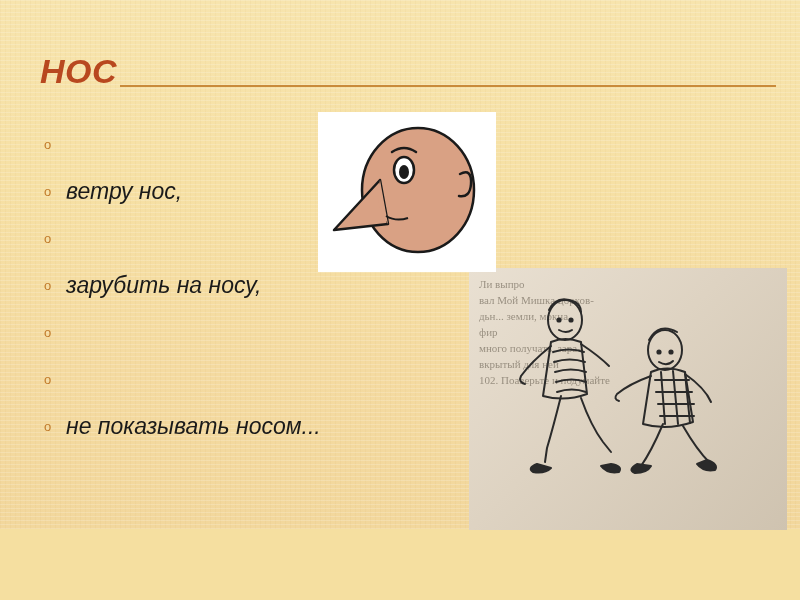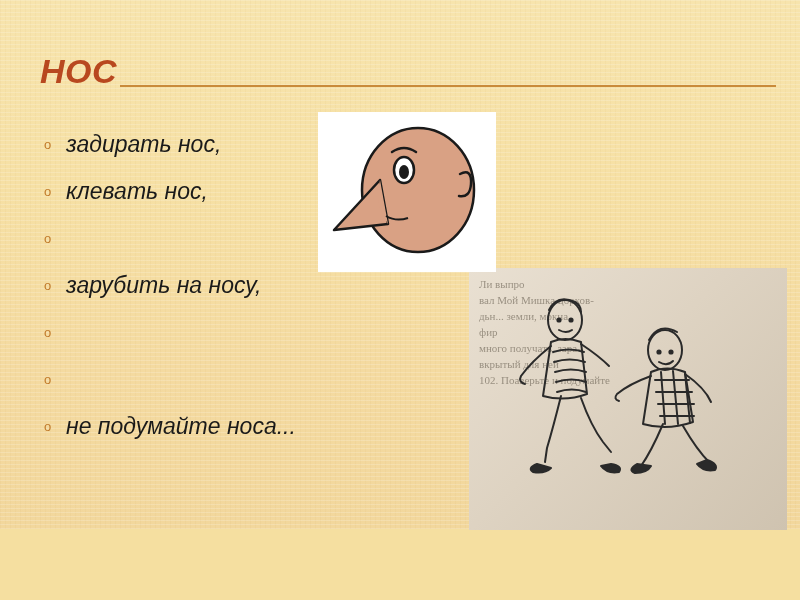--- a/index.html
+++ b/index.html
@@ -127,42 +127,41 @@
 <body>
 
 <div class="slide">
 
   <div class="title-rule"></div>
   <div class="title">НОС</div>
 
   <div class="bullets">
     <div class="bullet">
       <span class="marker">o</span>
-      <span class="btext">задирать нос,</span>
-    </div>
-    <div class="bullet">
-      <span class="marker">o</span>
-      <span class="btext"> клевать нос,</span>
+    </div>
+    <div class="bullet">
+      <span class="marker">o</span>
+      <span class="btext"> ветру нос,</span>
     </div>
     <div class="bullet">
       <span class="marker">o</span>
     </div>
     <div class="bullet">
       <span class="marker">o</span>
       <span class="btext">зарубить на носу,</span>
     </div>
     <div class="bullet">
       <span class="marker">o</span>
     </div>
     <div class="bullet">
       <span class="marker">o</span>
     </div>
     <div class="bullet">
       <span class="marker">o</span>
-      <span class="btext"> не подумайте носа...</span>
+      <span class="btext"> не показывать носом...</span>
     </div>
   </div>
 
   <div class="face-img">
     <svg viewBox="0 0 178 160" width="178" height="160">
 
       <ellipse cx="100" cy="78" rx="56" ry="62" fill="#d9a184" stroke="#1a1a1a" stroke-width="2.5"></ellipse>
 
       <path d="M62 68 L16 118 L70 112 Z" fill="#d9a184" stroke="#1a1a1a" stroke-width="2.5" stroke-linejoin="round"></path>
 

